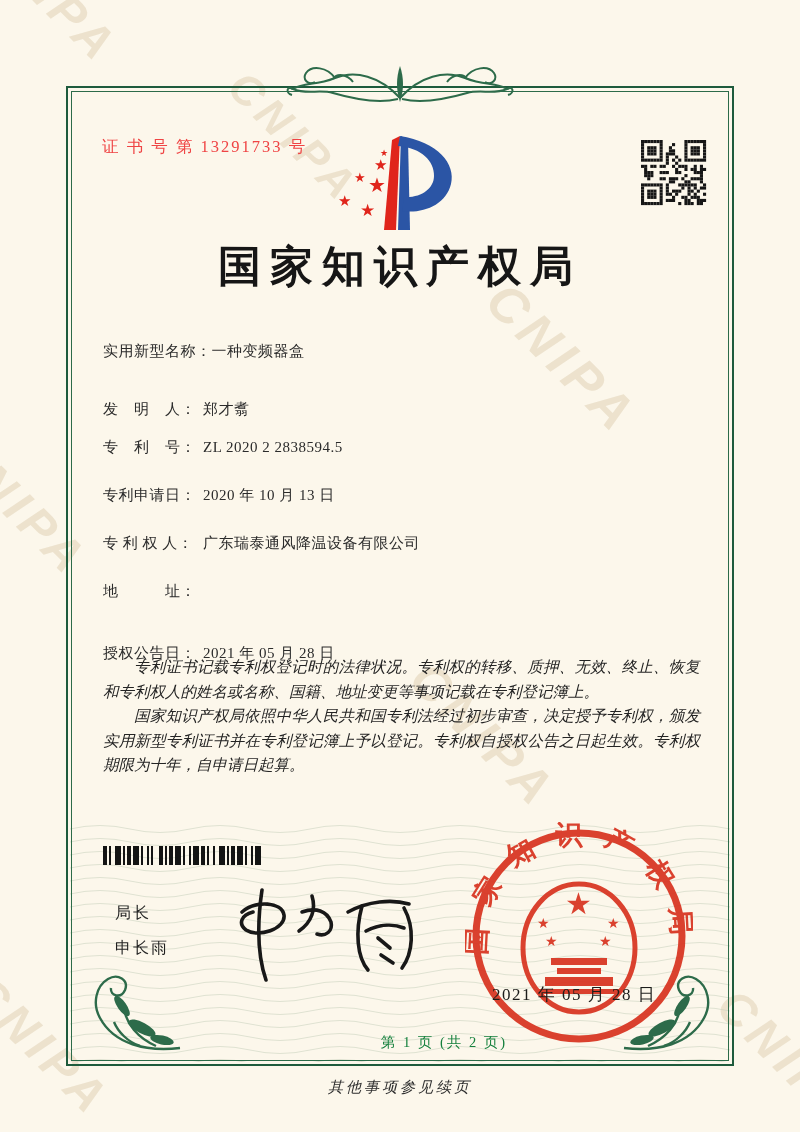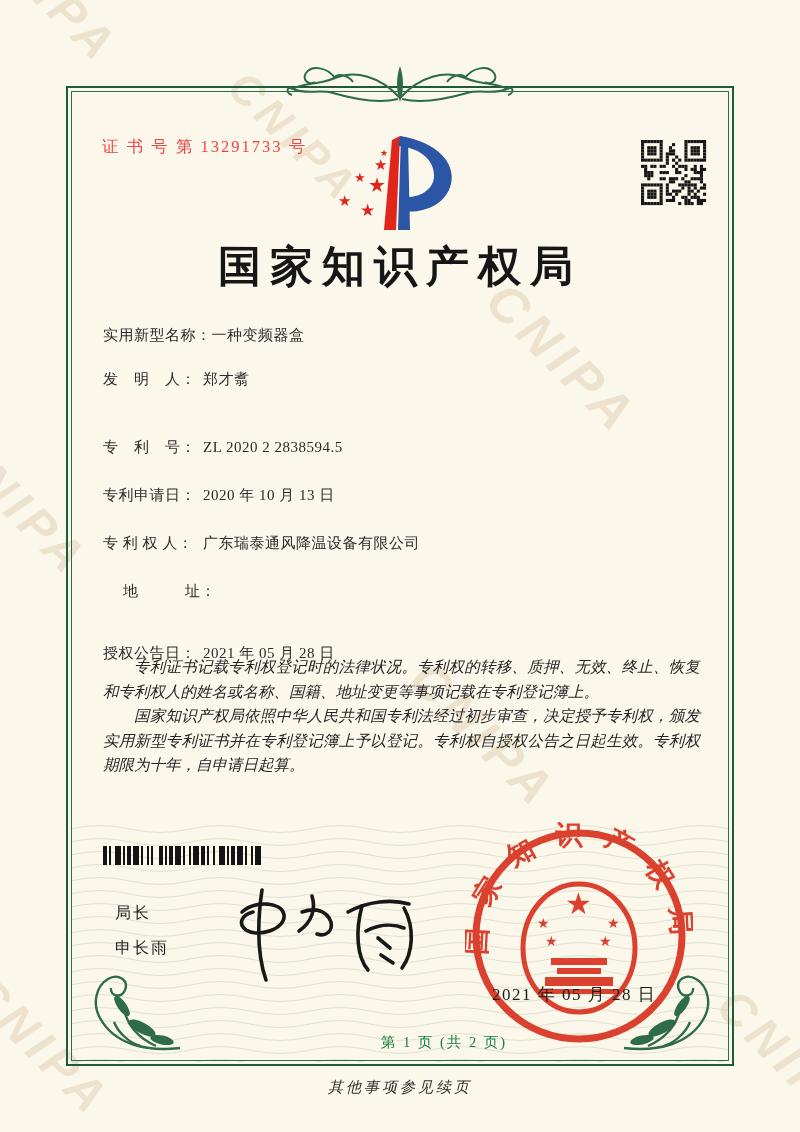--- a/index.html
+++ b/index.html
@@ -346,36 +346,36 @@
       <rect x="44.4" y="63" width="3.1" height="3.1"></rect>
       <rect x="47.5" y="63" width="3.1" height="3.1"></rect>
       <rect x="50.6" y="63" width="3.1" height="3.1"></rect>
       <rect x="56.800000000000004" y="63" width="3.1" height="3.1"></rect>
       <rect x="59.9" y="63" width="3.1" height="3.1"></rect>
     </g>
 </svg>
 
 <div class="abs title">国家知识产权局</div>
 
-<div class="row" style="top:324px;text-decoration:underline;">
+<div class="row" style="top:340px;text-decoration:underline;">
   <span class="lbl">实用新型名称：</span><span class="val">一种变频器盒</span>
 </div>
-<div class="row" style="top:368px;">
+<div class="row" style="top:400px;font-family:Liberation Mono, monospace;">
   <span class="lbl">发　明　人：</span><span class="val">郑才翥</span>
 </div>
 <div class="row" style="top:436px;">
   <span class="lbl">专　利　号：</span><span class="val">ZL 2020 2 2838594.5</span>
 </div>
 <div class="row" style="top:484px;">
   <span class="lbl">专利申请日：</span><span class="val">2020 年 10 月 13 日</span>
 </div>
 <div class="row" style="top:532px;">
   <span class="lbl">专 利 权 人：</span><span class="val">广东瑞泰通风降温设备有限公司</span>
 </div>
-<div class="row" style="top:580px;margin-left:20px;">
+<div class="row" style="top:580px;">
   <span class="lbl">地　　　址：</span>
 </div>
 <div class="row" style="top:628px;margin-top:14px;">
   <span class="lbl">授权公告日：</span><span class="val">2021 年 05 月 28 日</span>
 </div>
 
 <div class="abs paras">
   <p>专利证书记载专利权登记时的法律状况。专利权的转移、质押、无效、终止、恢复和专利权人的姓名或名称、国籍、地址变更等事项记载在专利登记簿上。</p>
   <p>国家知识产权局依照中华人民共和国专利法经过初步审查，决定授予专利权，颁发实用新型专利证书并在专利登记簿上予以登记。专利权自授权公告之日起生效。专利权期限为十年，自申请日起算。</p>
 </div>

